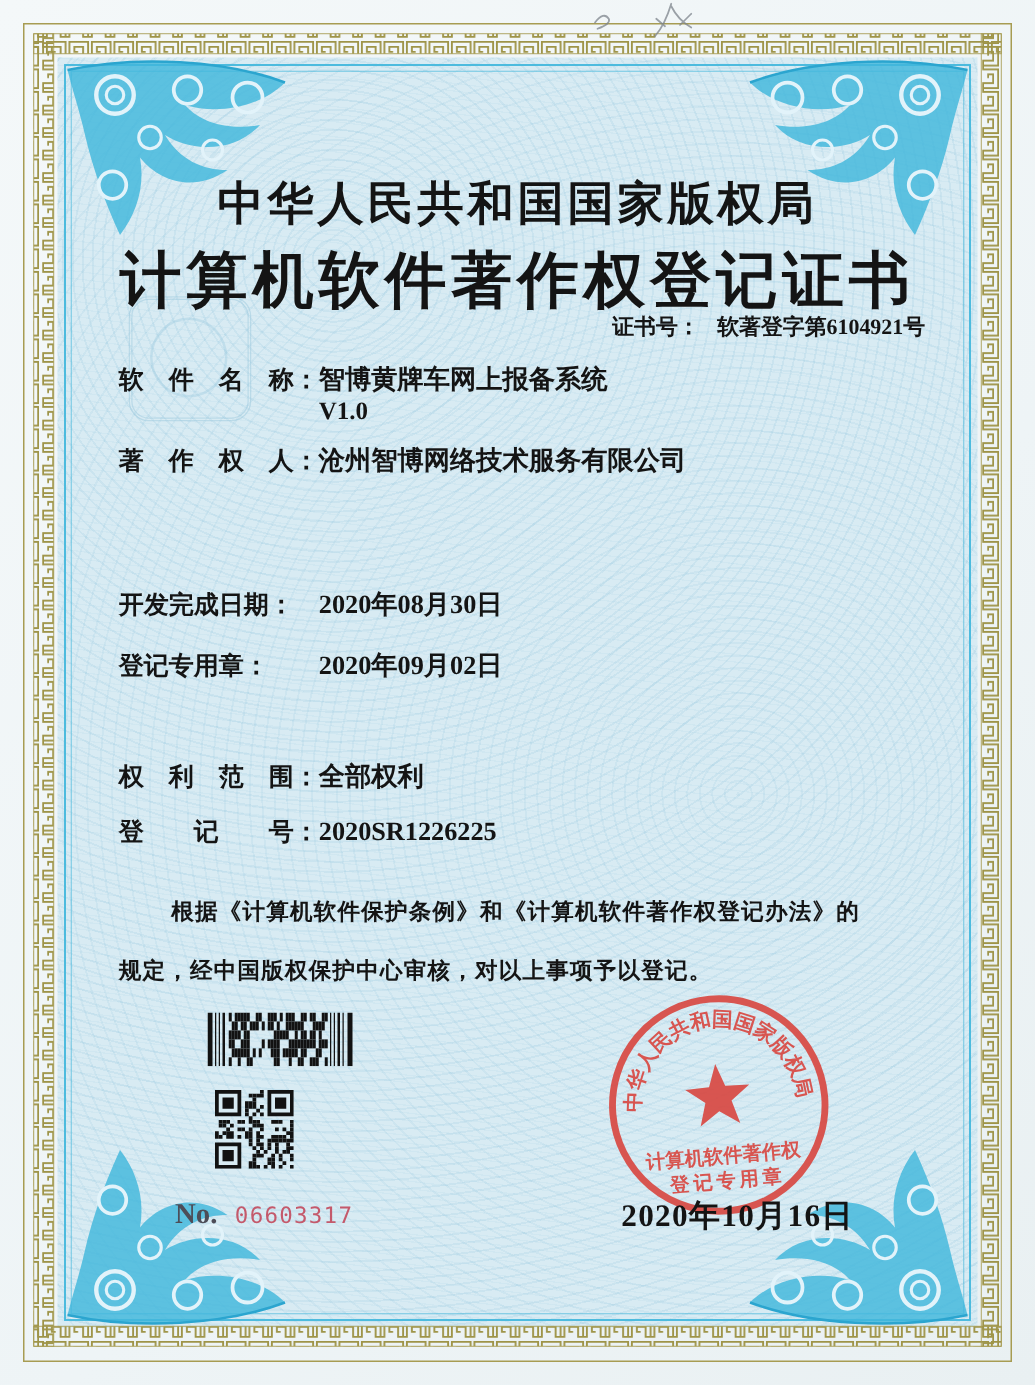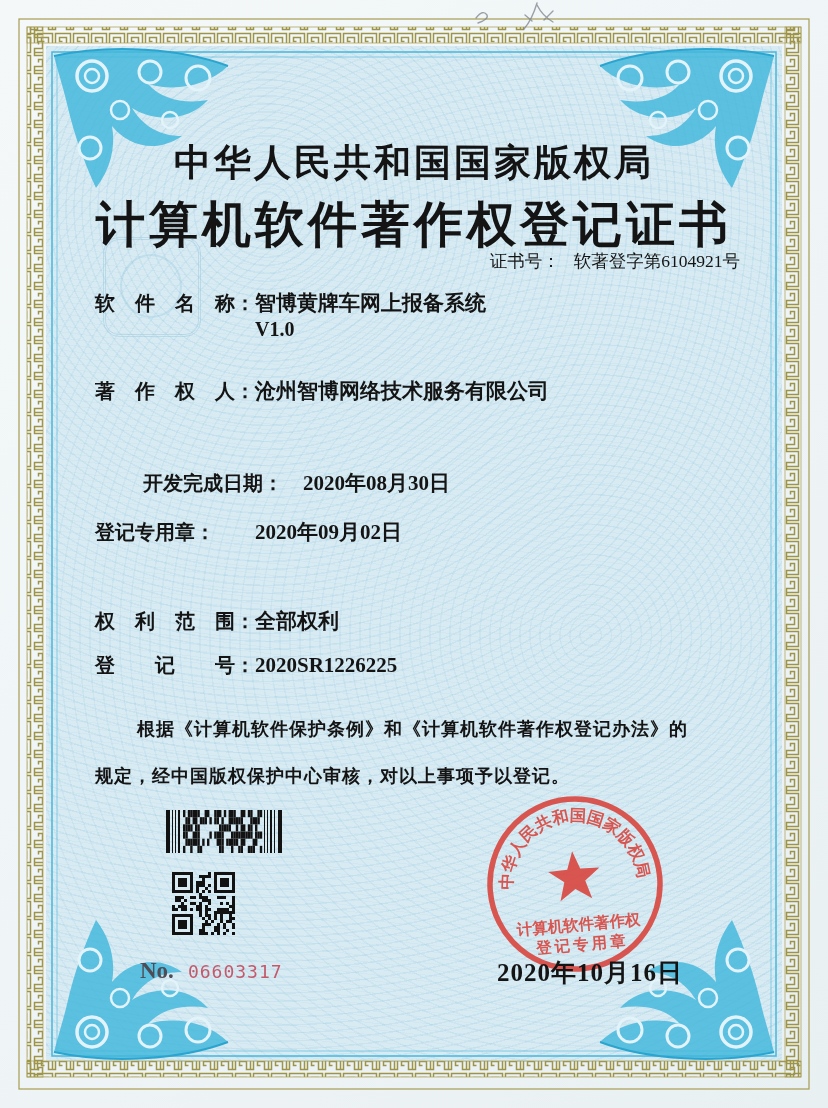--- a/index.html
+++ b/index.html
@@ -19,28 +19,28 @@
       repeating-radial-gradient(circle at 30% 16%, rgba(124,185,214,.15) 0 1.5px, rgba(124,185,214,0) 1.5px 8px),
       repeating-radial-gradient(circle at 74% 58%, rgba(124,185,214,.12) 0 1.5px, rgba(124,185,214,0) 1.5px 10px),
       repeating-linear-gradient(7deg, rgba(140,196,221,.10) 0 1px, rgba(140,196,221,0) 1px 6px),
       #d8ebf3;
   }
   svg.frame{position:absolute;left:0;top:0;z-index:2;}
   .layer{position:absolute;left:0;top:0;width:828px;height:1108px;z-index:3;}
   .txt{position:absolute;color:#141414;white-space:nowrap;}
   .authority{left:0;top:138px;width:828px;text-align:center;font-size:37px;font-weight:700;letter-spacing:3px;}
   .maintitle{left:0;top:192px;width:828px;text-align:center;font-size:49px;font-weight:700;letter-spacing:4px;}
-  .certno{top:249px;right:88px;font-size:17.5px;font-weight:400;margin-left:36px;}
+  .certno{top:249px;right:88px;font-size:17.5px;font-weight:700;margin-left:36px;}
   .certno .val{margin-left:14px;}
   .fieldrow{left:95px;font-size:21px;font-weight:700;}
   .fieldrow .lbl{display:inline-block;width:160px;font-size:20px;}
   .row-name{top:289px;}
   .row-version{left:255px;top:318px;font-size:20px;font-weight:700;}
-  .row-owner{top:377px;}
-  .row-dev{top:469px;margin-left:48px;}
+  .row-owner{top:354px;}
+  .row-dev{top:469px;}
   .row-pub{top:518px;}
   .row-method{top:562px;}
   .row-scope{top:607px;}
   .row-reg{top:652px;}
   .statement{left:95px;top:706px;width:665px;font-size:18px;font-weight:600;letter-spacing:1px;white-space:normal;line-height:47px;}
   .statement .l1{text-indent:42px;display:block;}
   .statement .l2{display:block;}
   .serial{left:140px;top:958px;}
   .serial .no{font-size:23px;color:#4d4d58;font-weight:600;}
   .serial .num{font-family:"DejaVu Sans Mono",monospace;font-size:18px;color:#c4596b;letter-spacing:1px;margin-left:14px;}

